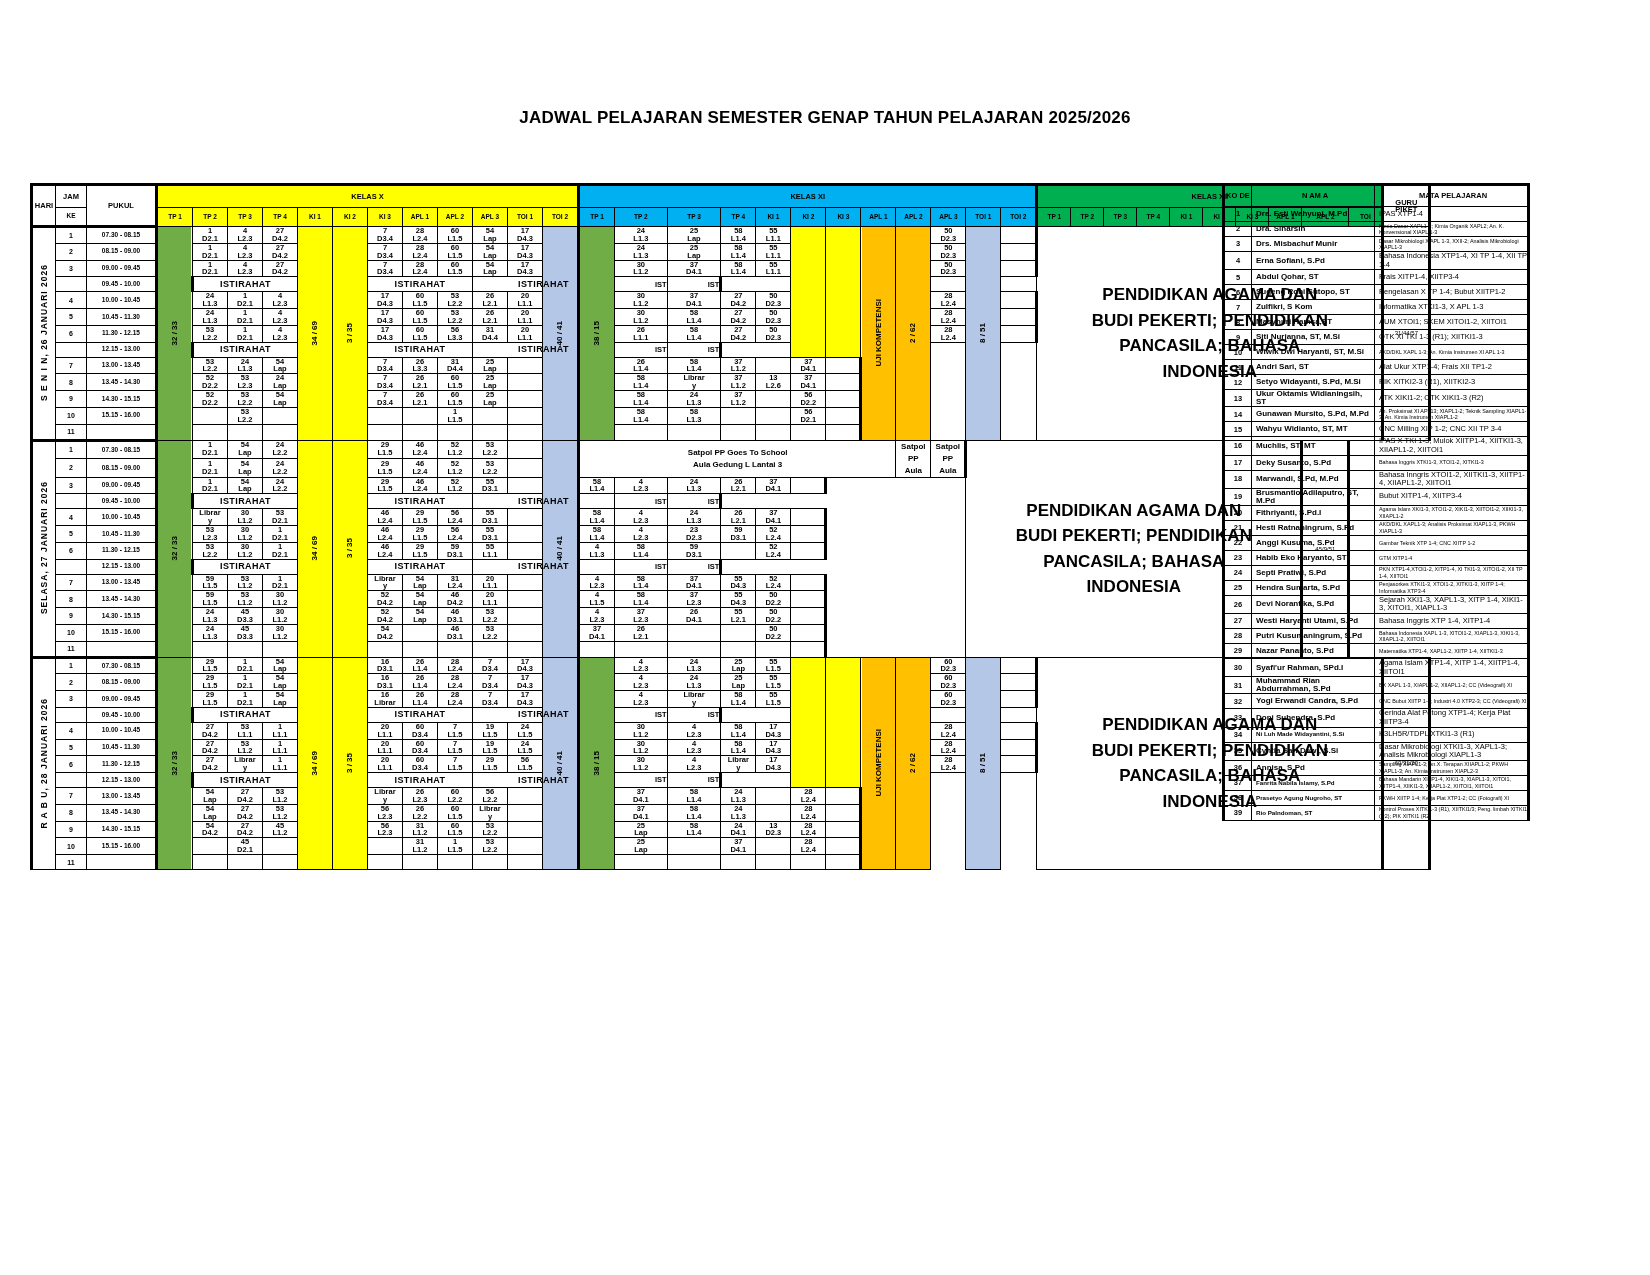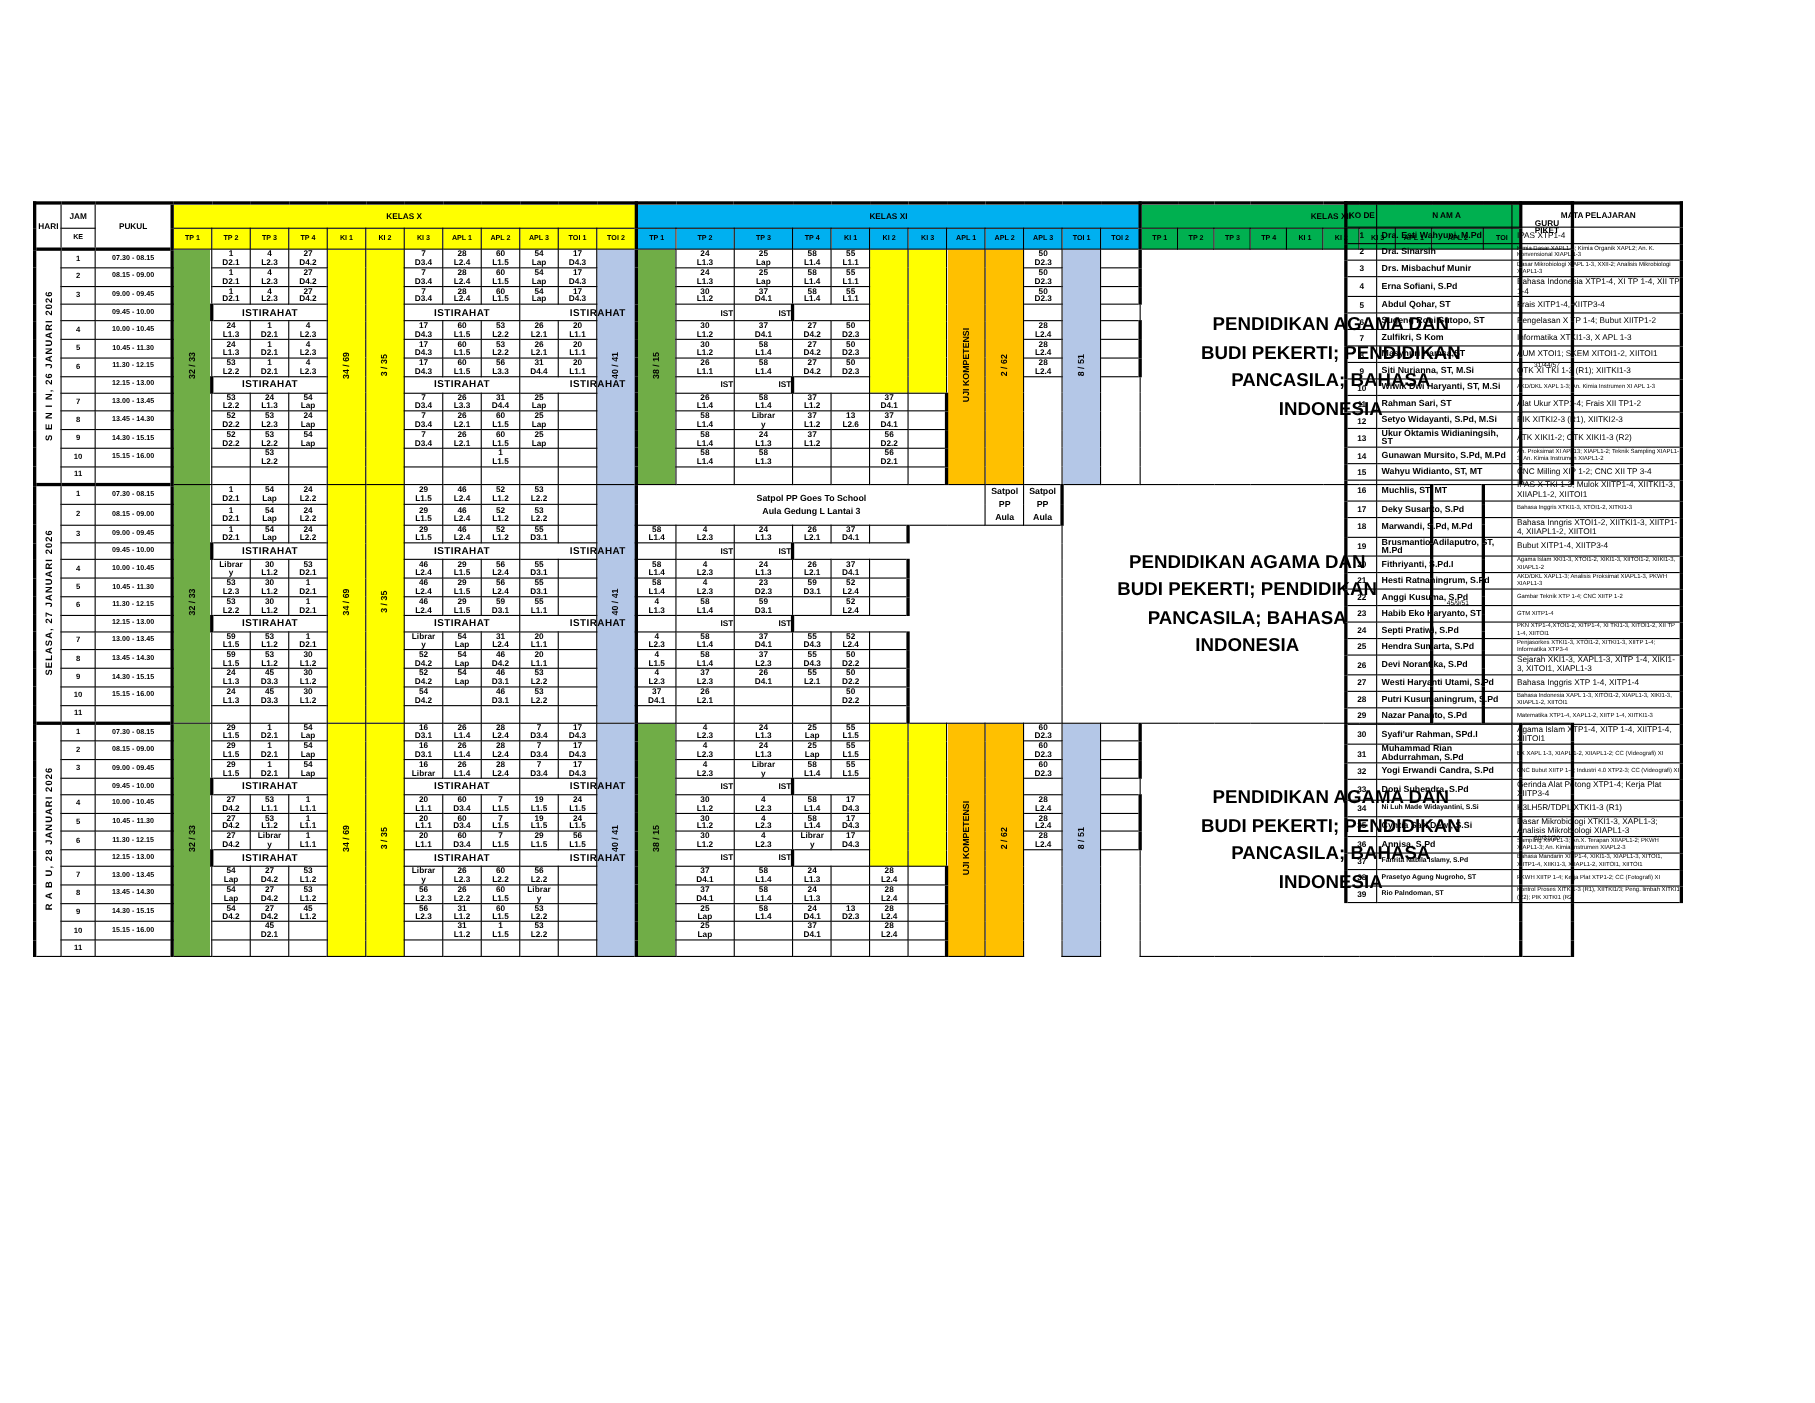--- a/index.html
+++ b/index.html
@@ -82,20 +82,21 @@
   .t-subj.tiny{font-size:5.4px;line-height:1.2;}
   .t-name.tiny{font-size:6.2px;}
   .t-hdr td{font-weight:bold;font-size:7.5px;height:20px;}
   .gp{width:44px;font-size:6px;}
 </style>
 </head>
 <body>
 
 <div class="page">
 
+  <div class="title1">JADWAL PELAJARAN SEMESTER GENAP TAHUN PELAJARAN 2025/2026</div>
 
   <div class="frame">
     <table class="grid" id="grid-table">
         <tbody>
           <tr class="hdr-top">
             <td class="col-hari thick-t thick-l" rowspan="2">HARI</td>
             <td class="col-jam thick-t">JAM</td>
             <td class="col-pukul thick-t" rowspan="2">PUKUL</td>
             <td class="k-x thick-t thick-l thick-r" colspan="12">KELAS X</td>
             <td class="k-xi thick-t thick-r" colspan="12">KELAS XI</td>
@@ -1891,21 +1892,21 @@
             <td class="t-name">Siti Nurjanna, ST, M.Si</td>
             <td class="t-subj thick-r">OTK XI TKI 1-3 (R1); XIITKI1-3</td>
           </tr>
           <tr>
             <td class="t-code thick-l">10</td>
             <td class="t-name">Wiwik Dwi Haryanti, ST, M.Si</td>
             <td class="t-subj tiny thick-r">AKD/DKL XAPL 1-3; An. Kimia Instrumen XI APL 1-3</td>
           </tr>
           <tr>
             <td class="t-code thick-l">11</td>
-            <td class="t-name">Rahman Sari, ST</td>
+            <td class="t-name">Andri Sari, ST</td>
             <td class="t-subj thick-r">Alat Ukur XTP1-4; Frais XII TP1-2</td>
           </tr>
           <tr>
             <td class="t-code thick-l">12</td>
             <td class="t-name">Setyo Widayanti, S.Pd, M.Si</td>
             <td class="t-subj thick-r">PIK XITKI2-3 (R1), XIITKI2-3</td>
           </tr>
           <tr>
             <td class="t-code thick-l">13</td>
             <td class="t-name">Ukur Oktamis Widianingsih, ST</td>

